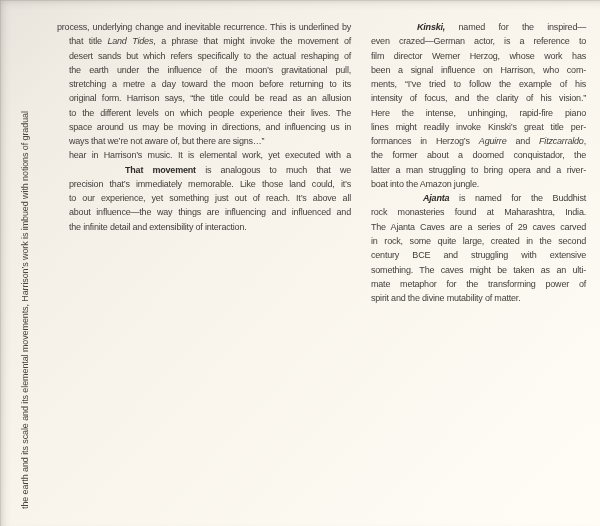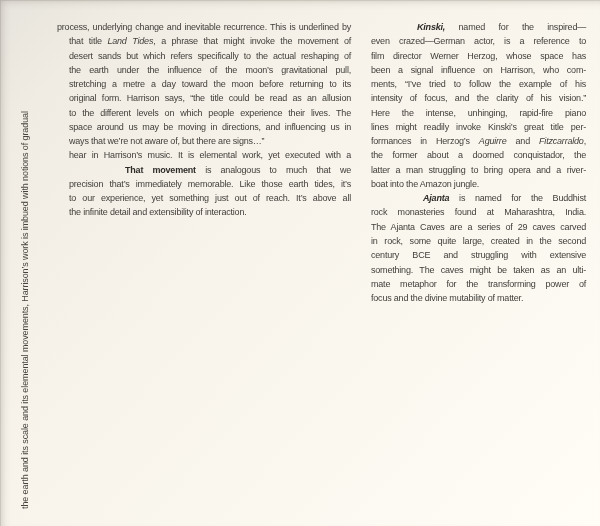--- a/index.html
+++ b/index.html
@@ -68,40 +68,41 @@
       <div class="tline"><span>that title </span><span class="i">Land Tides</span><span>, a phrase that might invoke the movement of</span></div>
       <div class="tline"><span>desert sands but which refers specifically to the actual reshaping of</span></div>
       <div class="tline"><span>the earth under the influence of the moon’s gravitational pull,</span></div>
       <div class="tline"><span>stretching a metre a day toward the moon before returning to its</span></div>
       <div class="tline"><span>original form. Harrison says, “the title could be read as an allusion</span></div>
       <div class="tline"><span>to the different levels on which people experience their lives. The</span></div>
       <div class="tline"><span>space around us may be moving in directions, and influencing us in</span></div>
       <div class="tline parend"><span>ways that we’re not aware of, but there are signs…”</span></div>
       <div class="tline"><span>hear in Harrison’s music. It is elemental work, yet executed with a</span></div>
       <div class="tline" style="text-indent: 56px;"><span class="b">That movement</span><span> is analogous to much that we</span></div>
-      <div class="tline"><span>precision that’s immediately memorable. Like those earth tides, it’s</span></div>
+      <div class="tline"><span>precision that’s immediately memorable. Like those land could, it’s</span></div>
       <div class="tline"><span>to our experience, yet something just out of reach. It’s above all</span></div>
+      <div class="tline"><span>about influence—the way things are influencing and influenced and</span></div>
       <div class="tline parend"><span>the infinite detail and extensibility of interaction.</span></div>
     </div>
 
   <div class="col" id="col-right">
       <div class="tline" style="text-indent: 46px;"><span class="bi">Kinski,</span><span> named for the inspired—</span></div>
       <div class="tline"><span>even crazed—German actor, is a reference to</span></div>
-      <div class="tline"><span>film director Werner Herzog, whose space has</span></div>
+      <div class="tline"><span>film director Werner Herzog, whose work has</span></div>
       <div class="tline"><span>been a signal influence on Harrison, who com-</span></div>
       <div class="tline"><span>ments, “I’ve tried to follow the example of his</span></div>
       <div class="tline"><span>intensity of focus, and the clarity of his vision.”</span></div>
       <div class="tline"><span>Here the intense, unhinging, rapid-fire piano</span></div>
       <div class="tline"><span>lines might readily invoke Kinski’s great title per-</span></div>
       <div class="tline"><span>formances in Herzog’s </span><span class="i">Aguirre</span><span> and </span><span class="i">Fitzcarraldo</span><span>,</span></div>
       <div class="tline"><span>the former about a doomed conquistador, the</span></div>
       <div class="tline"><span>latter a man struggling to bring opera and a river-</span></div>
       <div class="tline parend"><span>boat into the Amazon jungle.</span></div>
       <div class="tline" style="text-indent: 52px;"><span class="bi">Ajanta</span><span> is named for the Buddhist</span></div>
       <div class="tline"><span>rock monasteries found at Maharashtra, India.</span></div>
       <div class="tline"><span>The Ajanta Caves are a series of 29 caves carved</span></div>
       <div class="tline"><span>in rock, some quite large, created in the second</span></div>
       <div class="tline"><span>century BCE and struggling with extensive</span></div>
       <div class="tline"><span>something. The caves might be taken as an ulti-</span></div>
       <div class="tline"><span>mate metaphor for the transforming power of</span></div>
-      <div class="tline parend"><span>focus and the divine mutability of matter.</span></div>
+      <div class="tline parend"><span>spirit and the divine mutability of matter.</span></div>
     </div>
 </div>
 
 </body></html>

